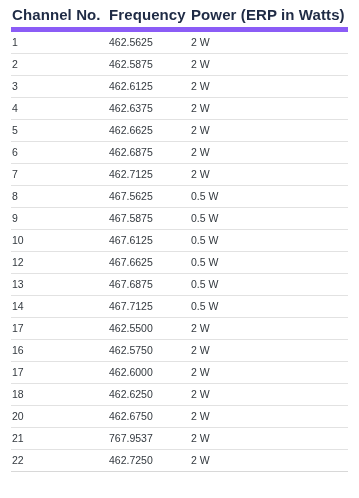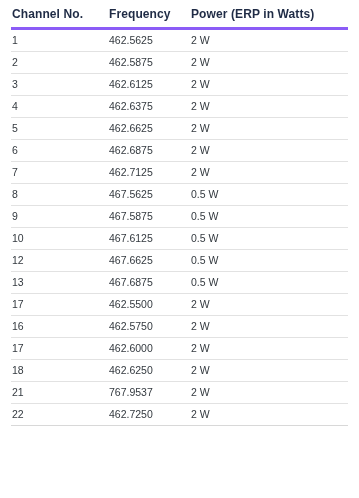--- a/index.html
+++ b/index.html
@@ -23,26 +23,26 @@
     width: 337px;
     border-collapse: collapse;
     table-layout: fixed;
   }
   table.freq-table col.c-chan  { width: 97px; }
   table.freq-table col.c-freq  { width: 82px; }
   table.freq-table col.c-power { width: 158px; }
 
   table.freq-table thead th {
     text-align: left;
-    font-size: 12px;
+    font-size: 15px;
     font-weight: bold;
     color: #1f2b45;
     letter-spacing: 0.1px;
     padding: 0 0 6px 1px;
-    border-bottom: 3px solid #8b5cf6;
+    border-bottom: 5px solid #8b5cf6;
     vertical-align: bottom;
     line-height: 13px;
     white-space: nowrap;
   }
   table.freq-table thead th.th-chan  { padding-left: 1px; }
   table.freq-table thead th.th-freq  { padding-left: 1px; margin-top: 28px; }
   table.freq-table thead th.th-power { padding-left: 1px; }
 
   table.freq-table tbody td {
     font-size: 10.5px;
@@ -133,40 +133,50 @@
           <td>12</td>
           <td>467.6625</td>
           <td>0.5 W</td>
         </tr>
         <tr>
           <td>13</td>
           <td>467.6875</td>
           <td>0.5 W</td>
         </tr>
         <tr>
+          <td>14</td>
+          <td>467.7125</td>
+          <td>0.5 W</td>
+        </tr>
+        <tr>
           <td>17</td>
           <td>462.5500</td>
           <td>2 W</td>
         </tr>
         <tr>
           <td>16</td>
           <td>462.5750</td>
           <td>2 W</td>
         </tr>
         <tr>
           <td>17</td>
           <td>462.6000</td>
           <td>2 W</td>
         </tr>
         <tr>
           <td>18</td>
           <td>462.6250</td>
           <td>2 W</td>
         </tr>
         <tr>
+          <td>20</td>
+          <td>462.6750</td>
+          <td>2 W</td>
+        </tr>
+        <tr>
           <td>21</td>
           <td>767.9537</td>
           <td>2 W</td>
         </tr>
         <tr>
           <td>22</td>
           <td>462.7250</td>
           <td>2 W</td>
         </tr>
       </tbody>

